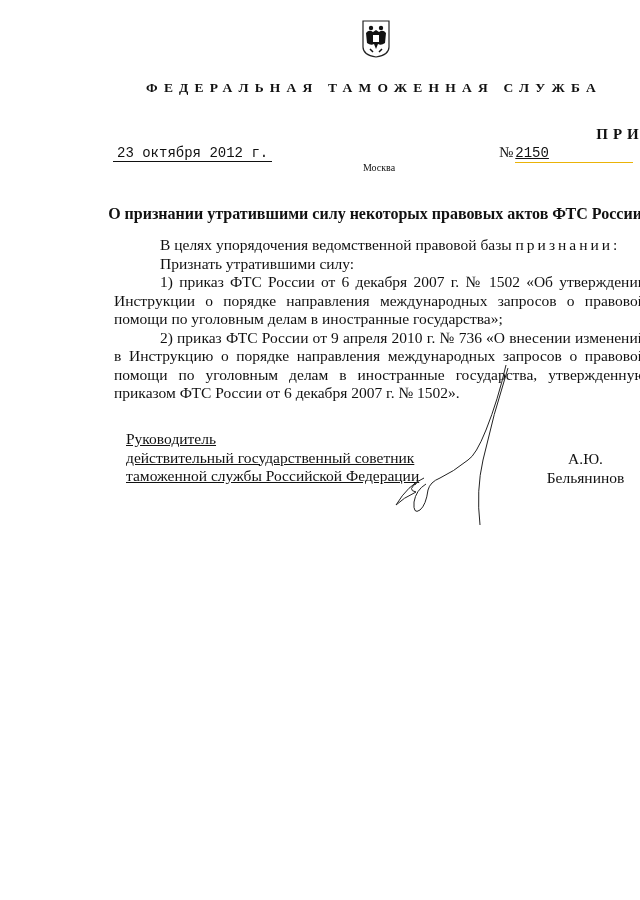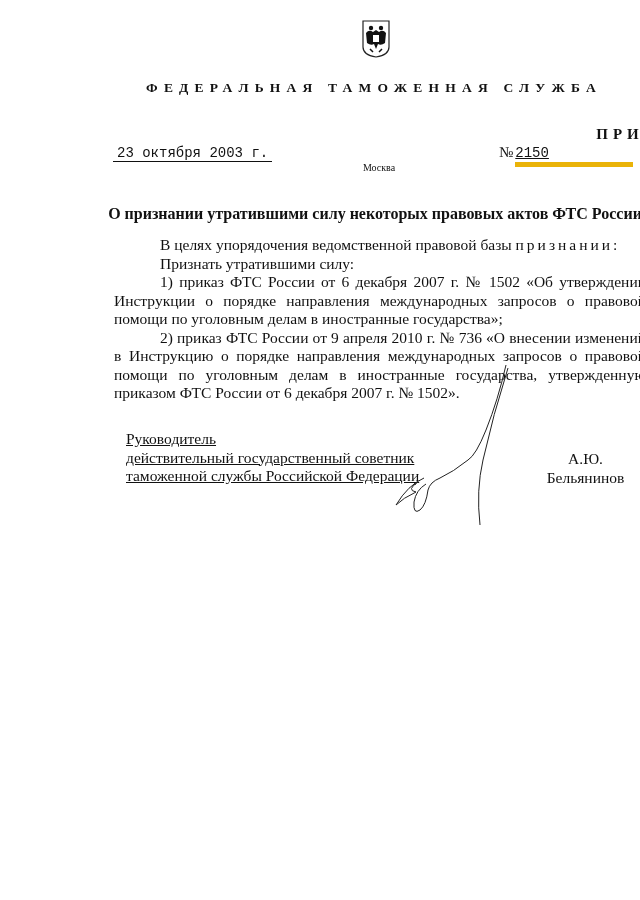--- a/index.html
+++ b/index.html
@@ -24,21 +24,21 @@
     .date {
       left: 65px; top: 145px; width: 155px;
       font-family: "Liberation Mono", "DejaVu Sans Mono", monospace;
       font-size: 14px; border-bottom: 1px solid #111; padding-left: 4px; line-height: 16px;
     }
     .number-wrap {
       left: 451px; top: 144px; width: 146px; font-size: 15px; line-height: 17px;
     }
     .number-sign { display: inline-block; }
     .number-val {
-      display: inline-block; width: 118px; border-bottom: 5px solid #eab308;
+      display: inline-block; width: 118px; border-bottom: 1px solid #eab308;
       font-family: "Liberation Mono", "DejaVu Sans Mono", monospace; font-size: 14px;
       margin-left: 2px;
       text-decoration: underline;
     }
     .city {
       left: 0; width: 640px; top: 162px; text-align: center; font-size: 10px;
       padding-left: 22px; box-sizing: border-box;
     }
     .heading {
       left: 0; width: 640px; top: 205px; text-align: center;
@@ -69,21 +69,21 @@
     <path d="M5 14 Q8 10 12 13 L15 11 L18 13 Q22 10 25 14 L24 24 Q20 27 17 25 L15 30 L13 25 Q10 27 6 24 Z" fill="#111"></path>
     <rect x="12" y="16" width="6" height="7" fill="#fff"></rect>
     <path d="M9 30 L12 33 M21 30 L18 33" stroke="#111" stroke-width="1.5"></path>
   </svg>
 </div>
 
 <div class="abs agency">ФЕДЕРАЛЬНАЯ ТАМОЖЕННАЯ СЛУЖБА</div>
 
 <div class="abs order-title">ПРИКАЗ</div>
 
-<div class="abs date">23 октября 2003 г.</div>
+<div class="abs date">23 октября 2012 г.</div>
 
 <div class="abs number-wrap">
   <span class="number-sign">№</span><span class="number-val">2150</span>
 </div>
 
 <div class="abs city">Москва</div>
 
 <div class="abs heading">О признании утратившими силу некоторых правовых актов ФТС России</div>
 
 <div class="abs body">

